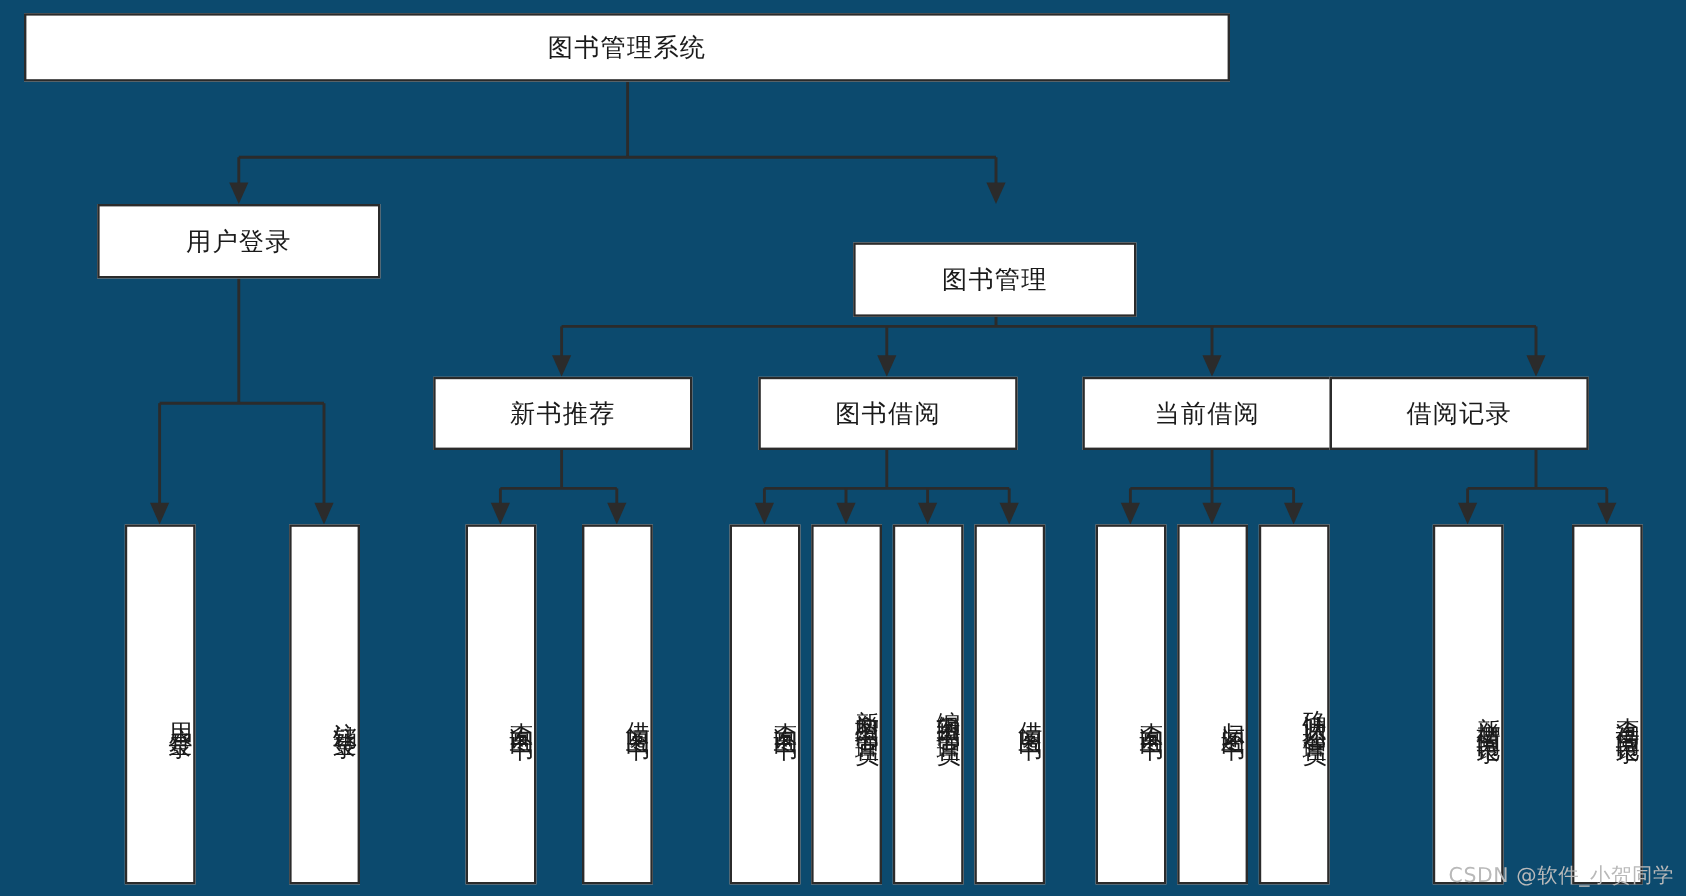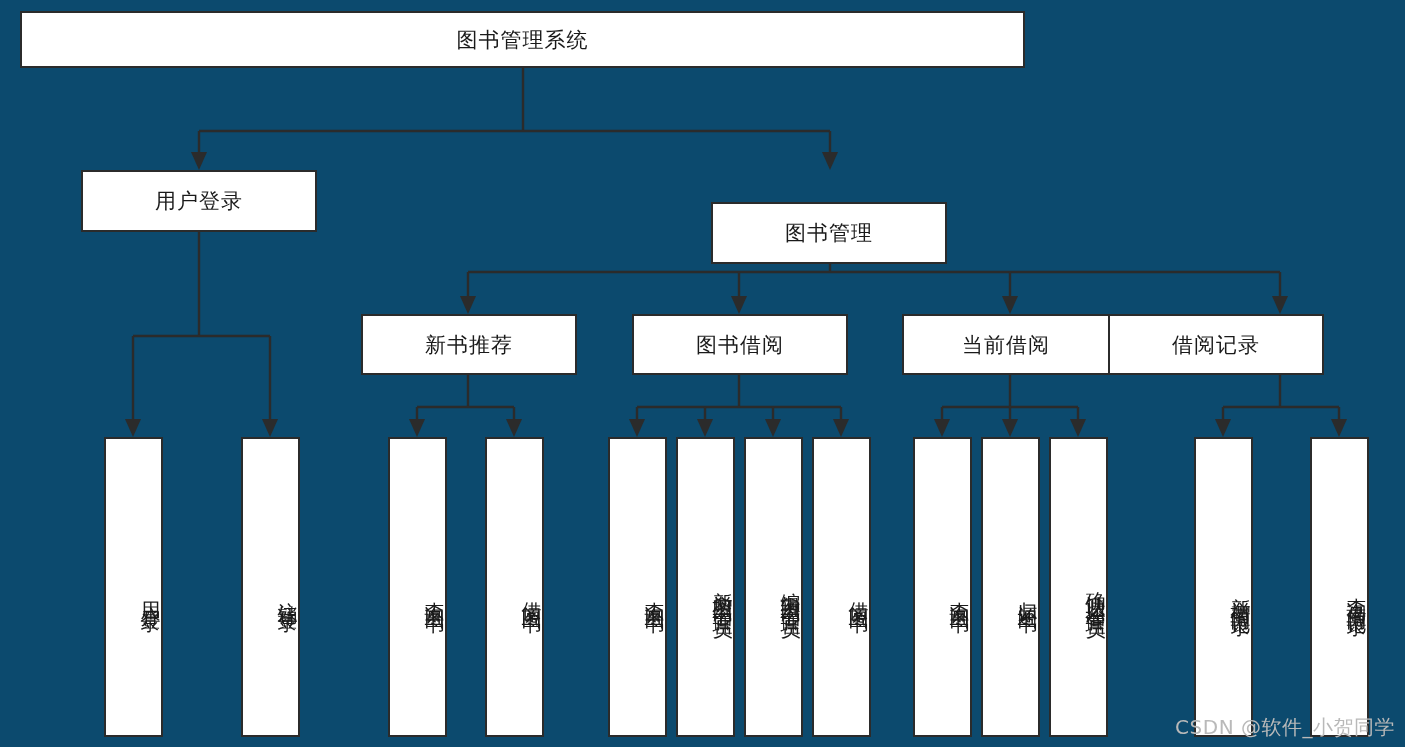--- a/index.html
+++ b/index.html
@@ -64,21 +64,21 @@
     fill: none;
   }
   .edge-layer polygon {
     fill: #2b2b2b;
   }
   
   #watermark {
     position: absolute;
     right: 10px;
     bottom: 6px;
-    font-size: 20px;
+    font-size: 17px;
     color: #b9b9b9;
     letter-spacing: 0.5px;
     white-space: nowrap;
     user-select: none;
   }
 </style>
 </head>
 <body>
 
 <div id="diagram-root">

